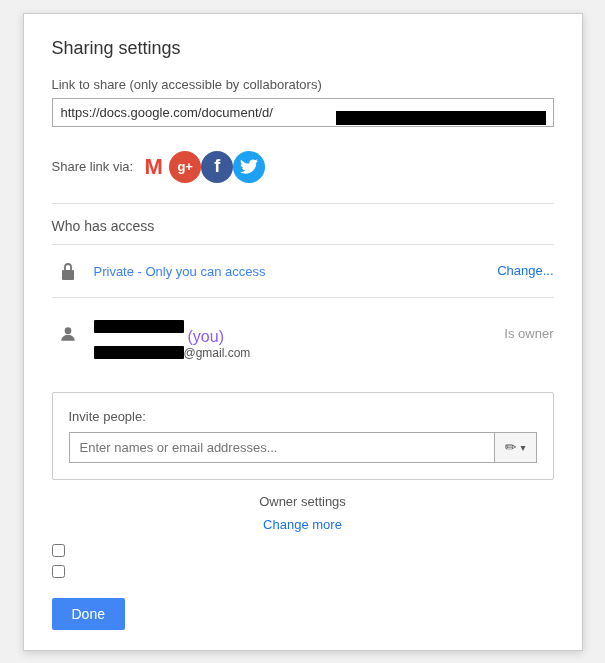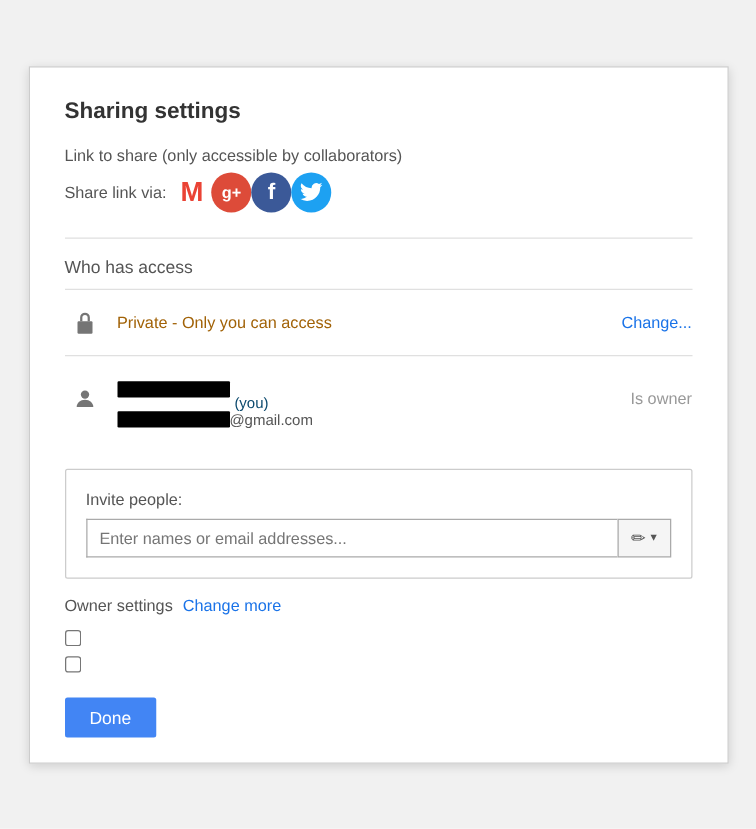--- a/index.html
+++ b/index.html
@@ -14,21 +14,21 @@
     }
     .dialog {
       background: #fff;
       width: 560px;
       padding: 24px 28px 20px 28px;
       border: 1px solid #ccc;
       box-shadow: 0 2px 8px rgba(0,0,0,0.15);
     }
     .dialog-title {
       font-size: 18px;
-      font-weight: bold;
+      font-weight: normal;
       color: #333;
       margin-bottom: 18px;
     }
     .section-label {
       font-size: 13px;
       color: #555;
       margin-bottom: 6px;
     }
     .link-input {
       width: 100%;
@@ -105,21 +105,21 @@
       flex-shrink: 0;
       margin-right: 10px;
       color: #757575;
       font-size: 18px;
     }
     .access-info {
       flex: 1;
     }
     .access-name {
       font-size: 13px;
-      color: #a16207;
+      color: #3b82f6;
     }
     .access-email {
       font-size: 12px;
       color: #555;
     }
     .access-action {
       font-size: 13px;
     }
     .change-link {
       color: #1a73e8;
@@ -181,20 +181,21 @@
       font-size: 10px;
       color: #555;
     }
 
     
     .owner-settings-row {
       display: flex;
       align-items: center;
       gap: 8px;
       margin-bottom: 10px;
+      flex-direction: column;
     }
     .owner-settings-label {
       font-size: 13px;
       color: #555;
     }
     .learn-more-link {
       font-size: 13px;
       color: #1a73e8;
       text-decoration: none;
       cursor: pointer;
@@ -217,33 +218,37 @@
       background: #4285f4;
       color: #fff;
       border: none;
       padding: 8px 20px;
       font-size: 14px;
       cursor: pointer;
       border-radius: 2px;
       margin-top: 14px;
     }
     .you-label {
-      color: #0c4a6e;
-      font-size: 12px;
+      color: #8b5cf6;
+      font-size: 16px;
       margin-top: 20px;
     }
   </style>
 </head>
 <body>
 
 <div class="dialog">
   <div class="dialog-title">Sharing settings</div>
 
   <div class="section-label">Link to share (only accessible by collaborators)</div>
 
+  <div style="position:relative; margin-bottom:12px;">
+    <input class="link-input" type="text" value="https://docs.google.com/document/d/" readonly="" style="padding-right: 8px;">
+    <span style="position:absolute; right:8px; top:50%; transform:translateY(-50%); display:inline-block; background:#000; width:210px; height:14px; pointer-events:none;"></span>
+  </div>
 
   <div class="share-via-row">
     <span class="share-via-label">Share link via:</span>
 
     <div class="icon-circle icon-gmail" title="Share via Gmail">
       <span class="gmail-m">
         <span class="r">M</span>
       </span>
     </div>
 

